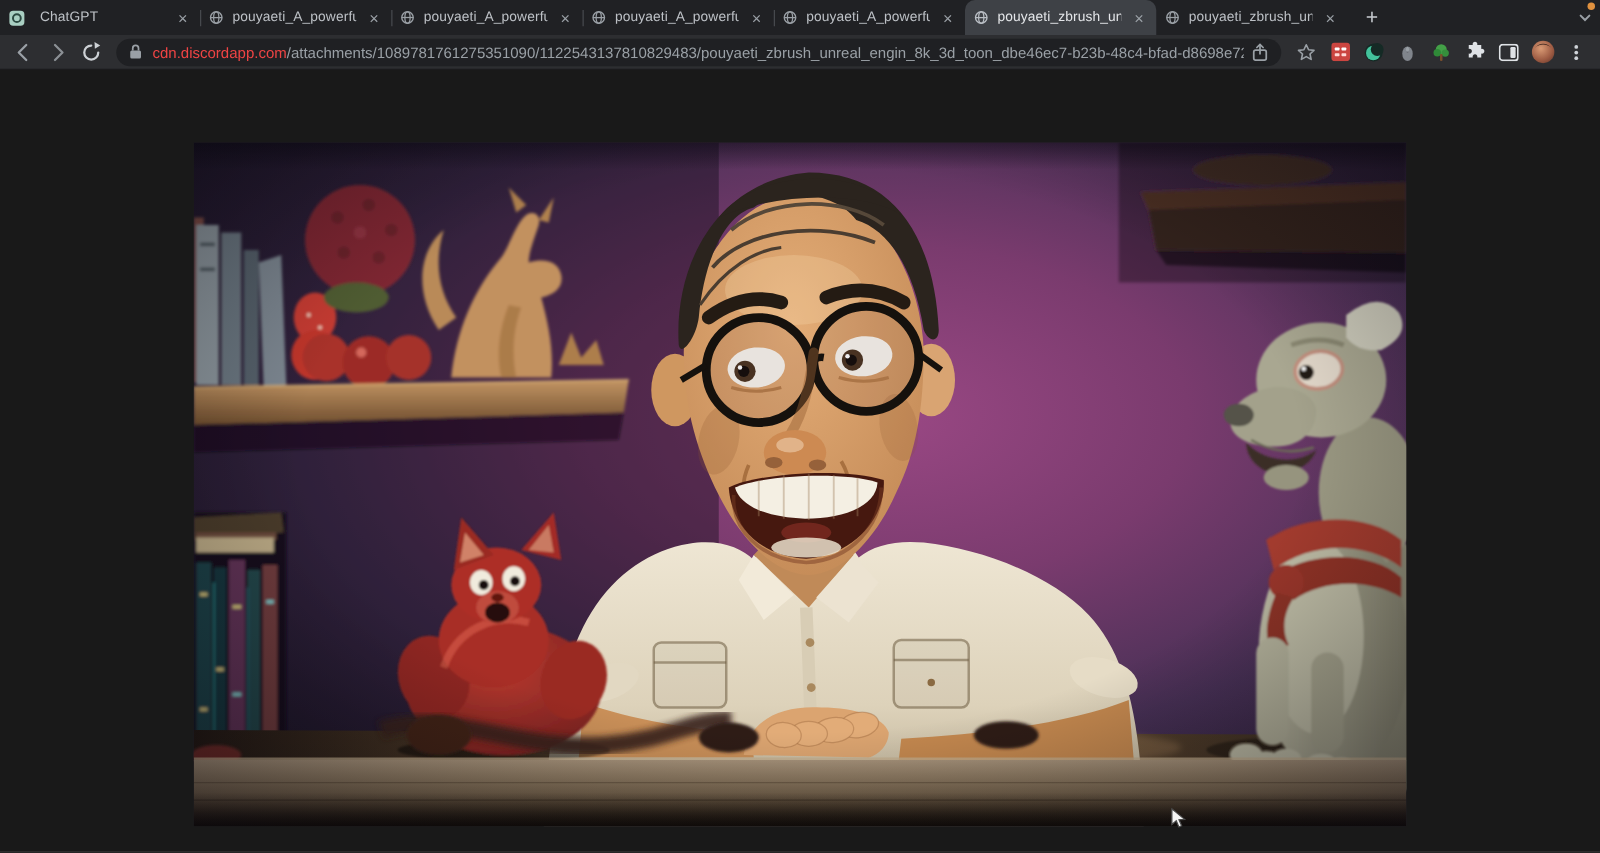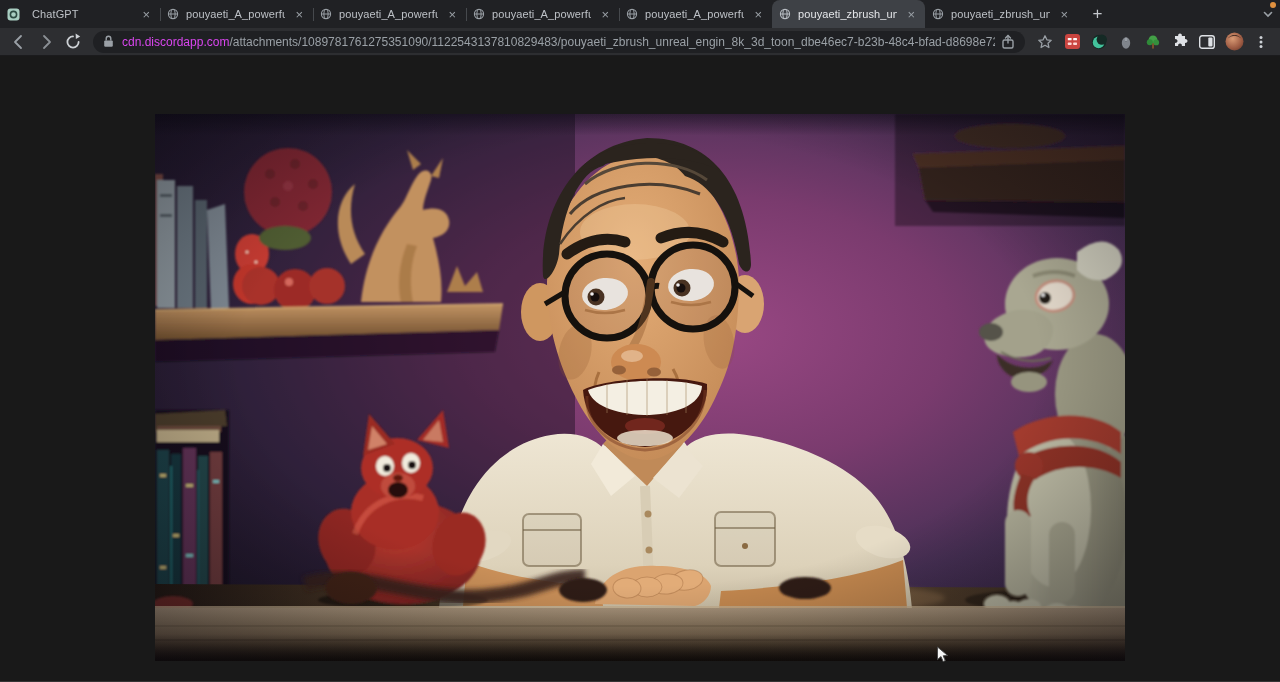--- a/index.html
+++ b/index.html
@@ -22,21 +22,21 @@
   .strip-right{position:absolute;right:6px;top:0;height:28px;display:flex;align-items:center;}
   .status-dot{position:absolute;right:4px;top:2px;width:6px;height:6px;border-radius:50%;}
 
   
   .toolbar{height:27px;background:#2d2e31;display:flex;align-items:center;padding:0 6px;gap:1px;
            border-bottom:1px solid #1b1b1d;box-sizing:content-box;}
   .navbtn,.tbicon{width:26px;height:24px;display:flex;align-items:center;justify-content:center;border-radius:50%;flex:0 0 auto;}
   .omnibox{flex:1;min-width:0;height:22px;background:#1f2023;border-radius:12px;display:flex;align-items:center;
            padding:0 10px;margin:0 6px;}
   .url{flex:1;min-width:0;font-size:12px;color:#9aa0a6;white-space:nowrap;overflow:hidden;margin-left:8px;}
-  .url .domain{color:#d946ef;}
+  .url .domain{color:#ef4444;}
   .share{margin-left:6px;display:flex;align-items:center;}
 
   
   main{position:relative;height:627px;background:#191919;}
   .artwork{position:absolute;left:155px;top:58px;width:970px;height:547px;}
   .cursor{position:absolute;left:936px;top:646px;z-index:20;}
   .bottom-line{position:absolute;left:0;right:0;bottom:0;height:2px;background:#353535;}
 </style>
 </head>
 <body>

